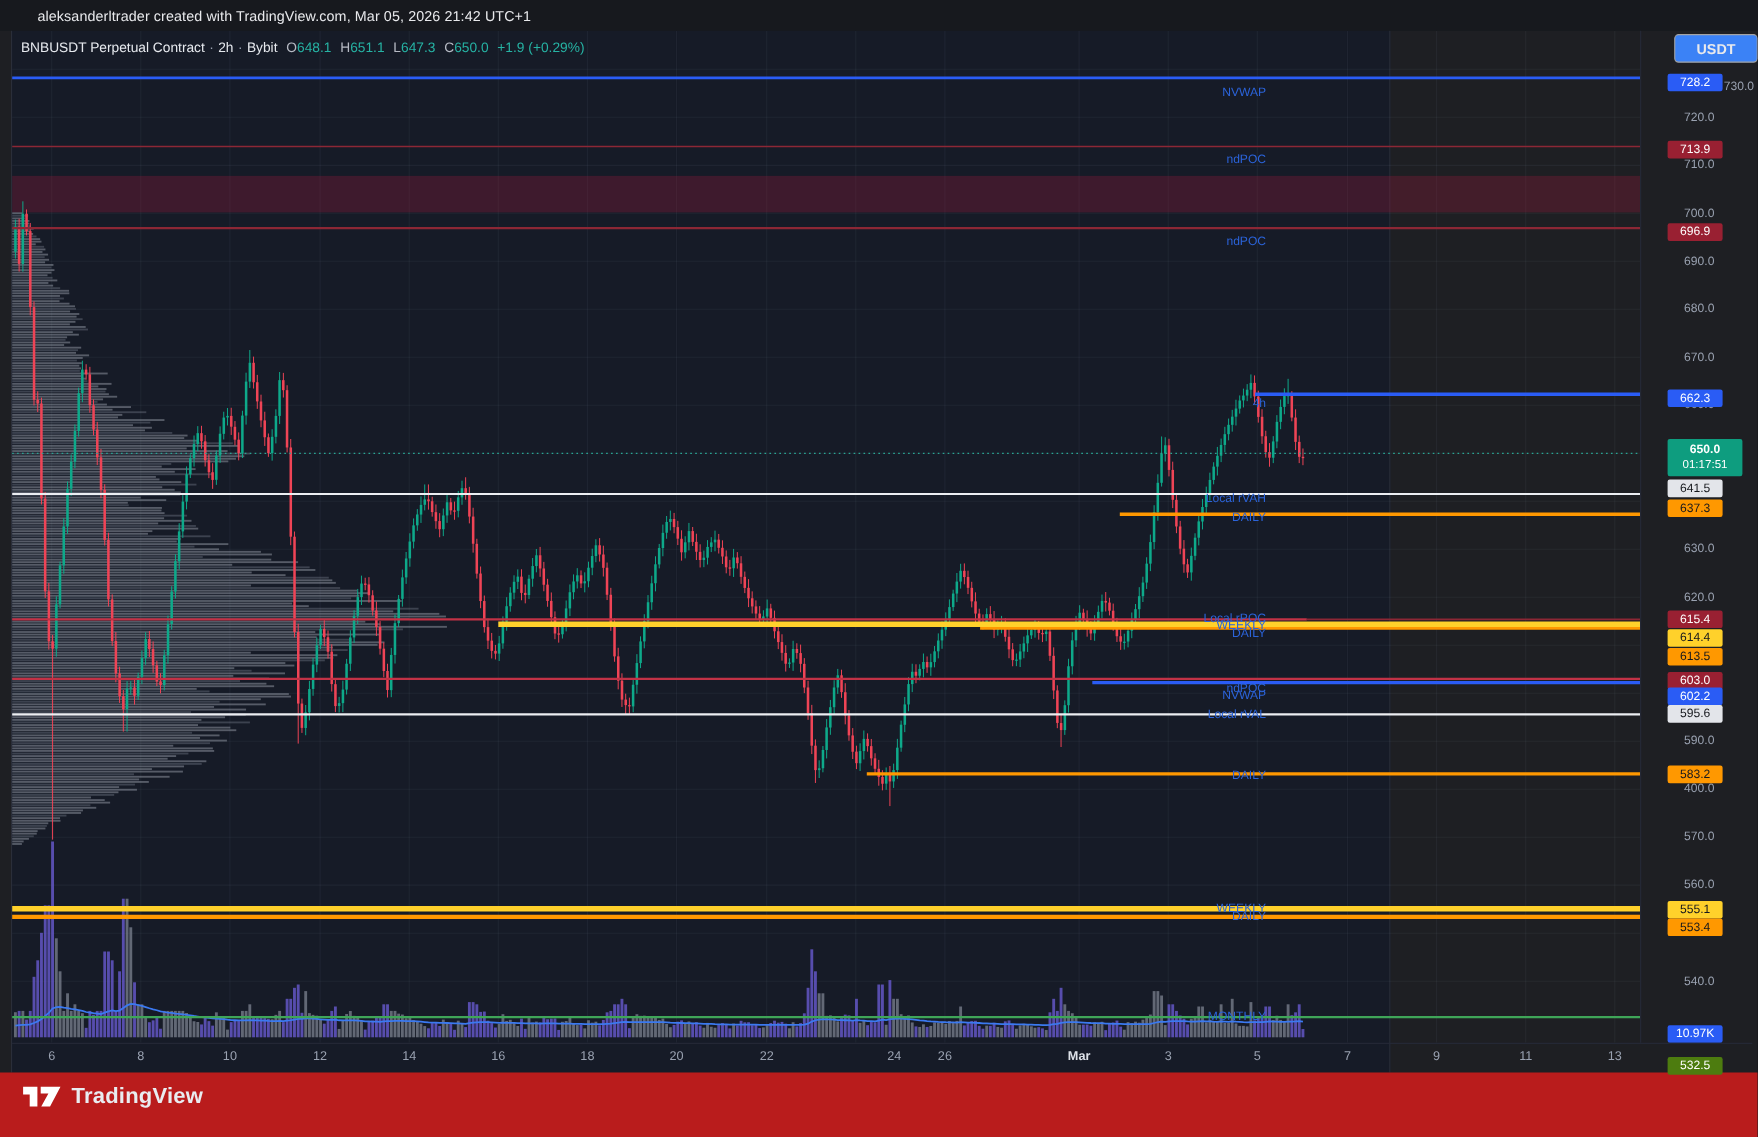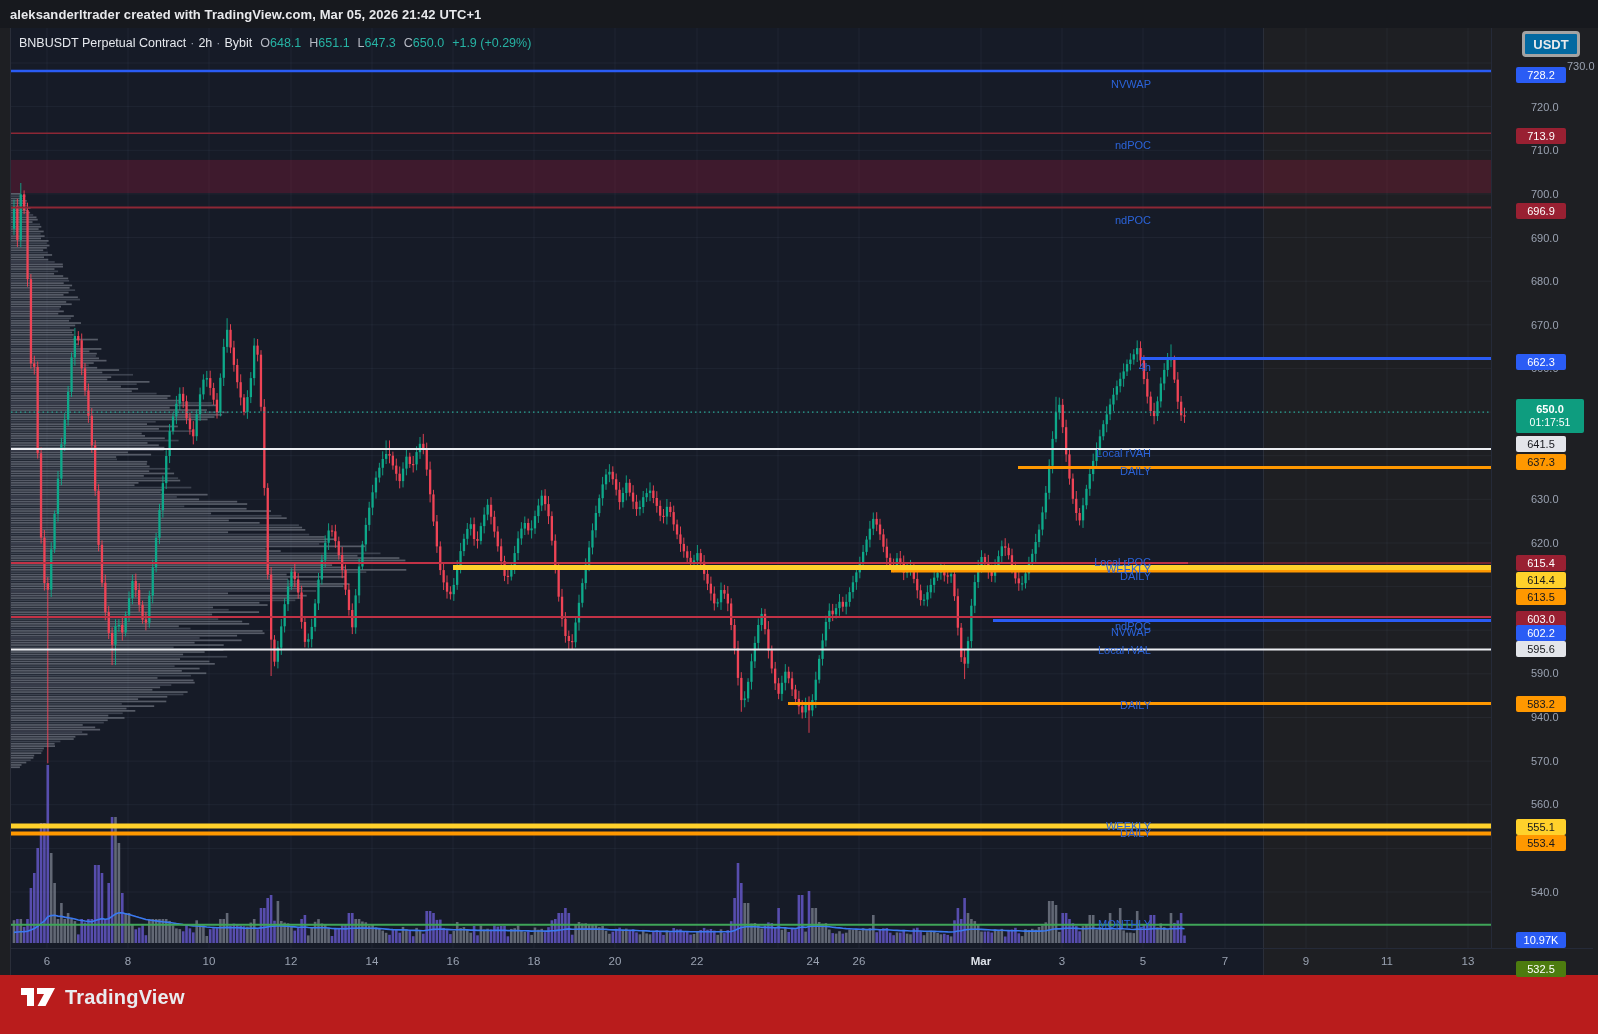--- a/index.html
+++ b/index.html
@@ -1,37 +1,37 @@
 <!DOCTYPE html>
 <html><head>
 <meta charset="utf-8">
 <style>
   * { box-sizing: border-box; margin: 0; padding: 0; }
   html,body { background:#141518; }
   body { font-family:"Liberation Sans", sans-serif; }
   #page { position:relative; width:1598px; height:1034px; background:#1e1f23; overflow:hidden; }
   #topbar { position:absolute; left:0; top:0; width:1598px; height:28px; background:#17191e; display:flex; align-items:center; }
-  #topbar .attr { color:#e8e9ec; font-size:13px; font-weight:700; padding-left:10px; letter-spacing:.1px; }
+  #topbar .attr { color:#e8e9ec; font-size:13px; font-weight:400; padding-left:34px; letter-spacing:.1px; }
   #chartArea { position:absolute; left:10px; top:28px; width:1254px; height:947px; background:#161b27; border-left:1px solid #2a2e39; border-right:1px solid #2a2e39; }
   #plotSvg { position:absolute; left:0; top:0; }
   #legend { position:absolute; left:8px; top:8px; font-size:12.5px; color:#e6e9ee; white-space:nowrap; z-index:5; }
   #legend .sep { color:#9aa2b1; padding:0 4px; }
   #legend .k { color:#b6bac4; margin-left:8px; }
   #legend .v { color:#26b3a4; }
   #legend .chg { color:#26b3a4; margin-left:8px; }
   #priceAxis { position:absolute; left:1480px; top:0; width:102px; height:920px; border-left:1px solid #252a38; z-index:6; }
   .ptick { position:absolute; left:39px; color:#9aa2b1; font-size:11px; transform:translateY(-50%); }
   .plabel { position:absolute; left:24px; width:50px; height:16px; border-radius:2px; font-size:11px; display:flex; align-items:center; justify-content:center; font-weight:500; z-index:7; }
   .plabel.big { width:68px; height:34px; flex-direction:column; line-height:13px; font-weight:600; }
   .plabel .sub { font-size:10.5px; font-weight:400; }
   #timeAxis { position:absolute; left:0; top:920px; width:1582px; height:27px; border-top:1px solid #252a38; z-index:6; }
   .ttick { position:absolute; top:6px; transform:translateX(-50%); color:#9aa2b1; font-size:11.5px; }
   .ttick.major { color:#dde1e8; font-weight:700; }
   .lvltext { position:absolute; right:112px; color:#2b63d9; font-size:11px; white-space:nowrap; z-index:4; text-align:right; }
-  #usdtBtn { position:absolute; left:1522px; top:31px; width:58px; height:26px; background:#0369a1; border:3px solid #a3a3a3; border-radius:4px; color:#e8e9ec; font-size:13px; font-weight:600; display:flex; align-items:center; justify-content:center; z-index:9; }
+  #usdtBtn { position:absolute; left:1522px; top:31px; width:76px; height:26px; background:#3b82f6; border:1px solid #a3a3a3; border-radius:4px; color:#e8e9ec; font-size:13px; font-weight:600; display:flex; align-items:center; justify-content:center; z-index:9; }
   #bottomBar { position:absolute; left:0; top:975px; width:1598px; height:59px; background:#b91c1c; }
   #logo { position:absolute; left:20px; top:8px; display:flex; align-items:center; gap:9px; }
   #logo .word { color:#e9ecf0; font-size:20px; font-weight:700; letter-spacing:.2px; }
 </style>
 </head>
 <body>
 
 <div id="page">
   <div id="topbar">
     <span class="attr">aleksanderltrader created with TradingView.com, Mar 05, 2026 21:42 UTC+1</span>
@@ -1071,32 +1071,32 @@
         <div class="lvltext" style="top: 592px;">ndPOC</div>
         <div class="lvltext" style="top: 598px;">NVWAP</div>
         <div class="lvltext" style="top: 616px;">Local rVAL</div>
         <div class="lvltext" style="top: 671px;">DAILY</div>
         <div class="lvltext" style="top: 792px;">WEEKLY</div>
         <div class="lvltext" style="top: 799px;">DAILY</div>
         <div class="lvltext" style="top: 890px;">MONTHLY</div>
       </div>
 
     <div id="priceAxis">
-        <div class="ptick" style="top: 38px; margin-left: 36px;">730.0</div>
+        <div class="ptick" style="top: 51px; margin-left: 36px;">730.0</div>
         <div class="ptick" style="top: 79px;">720.0</div>
         <div class="ptick" style="top: 122px;">710.0</div>
         <div class="ptick" style="top: 166px;">700.0</div>
         <div class="ptick" style="top: 210px;">690.0</div>
         <div class="ptick" style="top: 253px;">680.0</div>
         <div class="ptick" style="top: 297px;">670.0</div>
         <div class="ptick" style="top: 340px;">660.0</div>
         <div class="ptick" style="top: 471px;">630.0</div>
         <div class="ptick" style="top: 515px;">620.0</div>
         <div class="ptick" style="top: 645px;">590.0</div>
-        <div class="ptick" style="top: 689px;">940.0</div>
+        <div class="ptick" style="top: 689px;">400.0</div>
         <div class="ptick" style="top: 733px;">570.0</div>
         <div class="ptick" style="top: 776px;">560.0</div>
         <div class="ptick" style="top: 864px;">540.0</div>
         <div class="plabel" style="top: 39px; background: rgb(42, 92, 245); color: rgb(255, 255, 255);">
           <span>728.2</span>
         </div>
         <div class="plabel" style="top: 100px; background: rgb(153, 32, 50); color: rgb(255, 255, 255);">
           <span>713.9</span>
         </div>
         <div class="plabel" style="top: 175px; background: rgb(153, 32, 50); color: rgb(255, 255, 255);">

